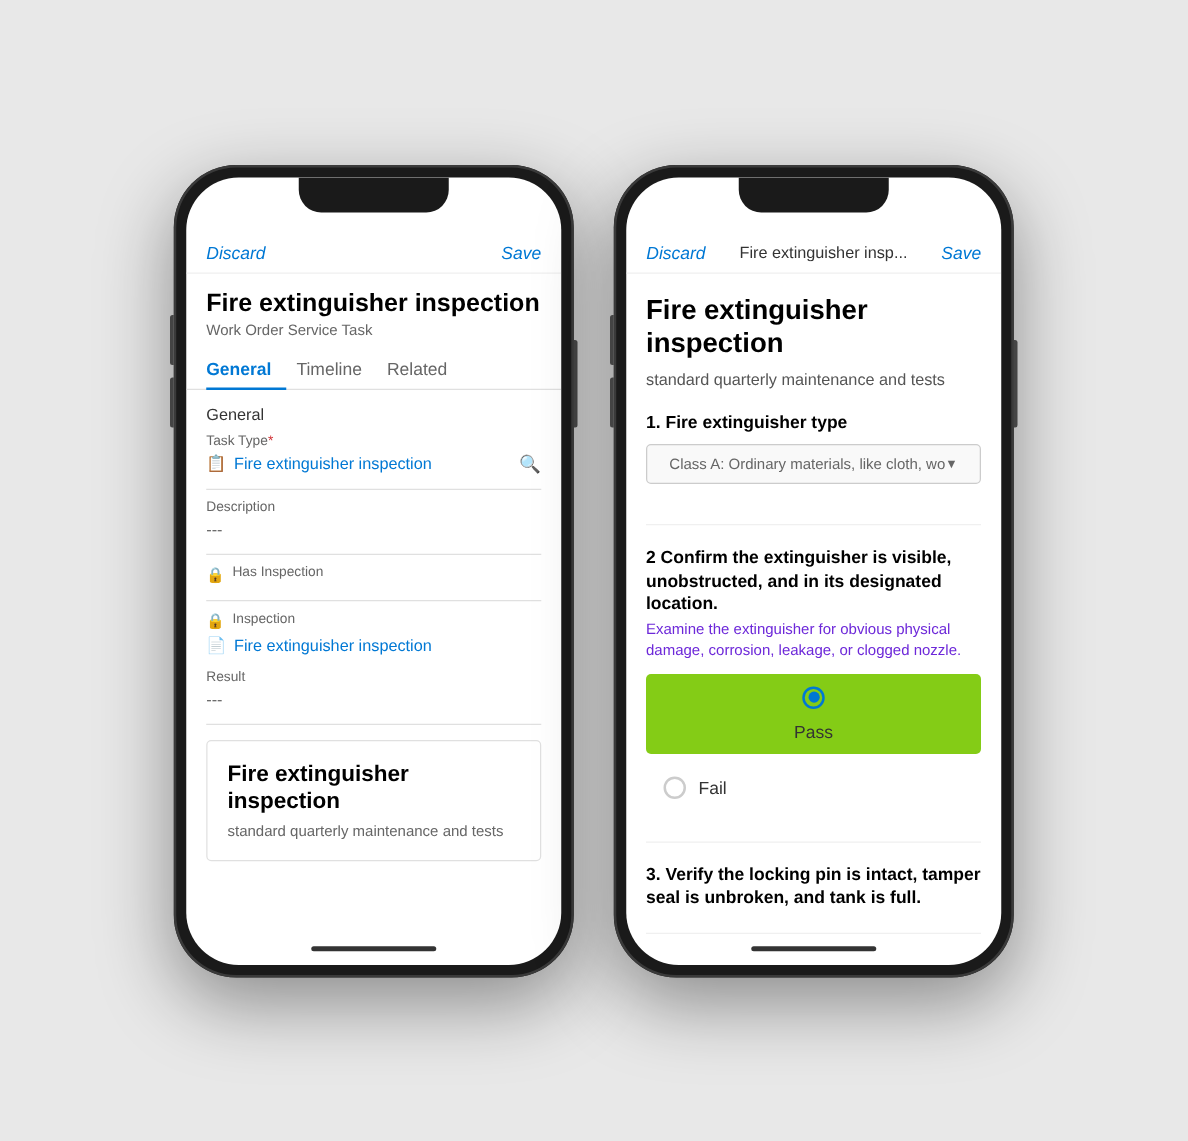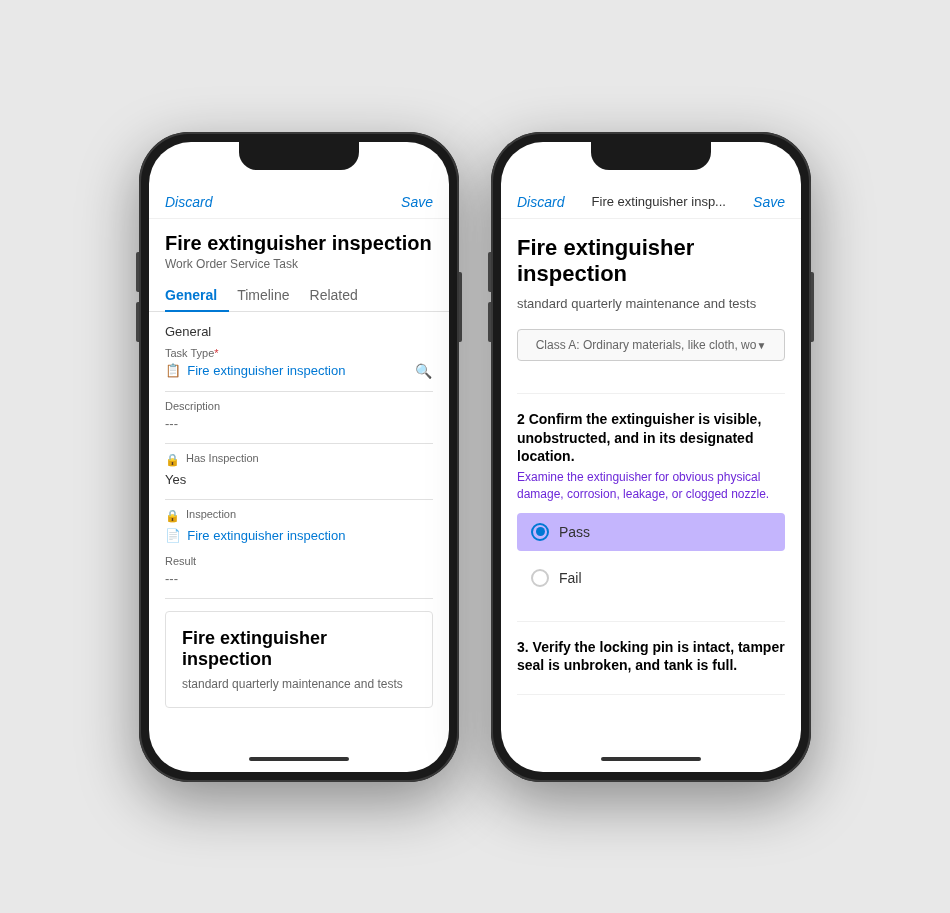--- a/index.html
+++ b/index.html
@@ -320,21 +320,22 @@
       gap: 10px;
       padding: 10px 14px;
       border-radius: 4px;
       margin-bottom: 8px;
       cursor: pointer;
       font-size: 14px;
       color: #333;
     }
 
     .radio-option.selected {
-      background: #c4b5fd;
+      background: #84cc16;
+      flex-direction: column;
     }
 
     .radio-circle {
       width: 18px;
       height: 18px;
       border-radius: 50%;
       border: 2px solid #ccc;
       flex-shrink: 0;
       position: relative;
       display: flex;
@@ -454,21 +455,20 @@
             <div class="field-value dashes">---</div>
           </div>
 
           <div class="divider"></div>
 
           <div class="field">
             <div class="lock-field">
               <span class="lock-icon-sm">🔒</span>
               <div class="field-label">Has Inspection</div>
             </div>
-            <div class="field-value">Yes</div>
           </div>
 
           <div class="divider"></div>
 
           <div class="field">
             <div class="lock-field">
               <span class="lock-icon-sm">🔒</span>
               <div class="field-label">Inspection</div>
             </div>
             <div class="field-value link">
@@ -513,20 +513,21 @@
         <span class="nav-action">Save</span>
       </div>
 
       <div class="scroll-content">
         <div class="form-section">
 
           <h1 class="form-title">Fire extinguisher inspection</h1>
           <p class="form-desc">standard quarterly maintenance and tests</p>
 
           <div class="question-block">
+            <div class="question-number">1. Fire extinguisher type</div>
             <div class="dropdown-field">
               <span>Class A: Ordinary materials, like cloth, wo</span>
               <span class="chevron-down">▼</span>
             </div>
           </div>
 
           <div class="question-block">
             <div class="question-text">
               <span>2</span> <span>Confirm the extinguisher is visible, unobstructed, and in its designated location.</span>
             </div>

